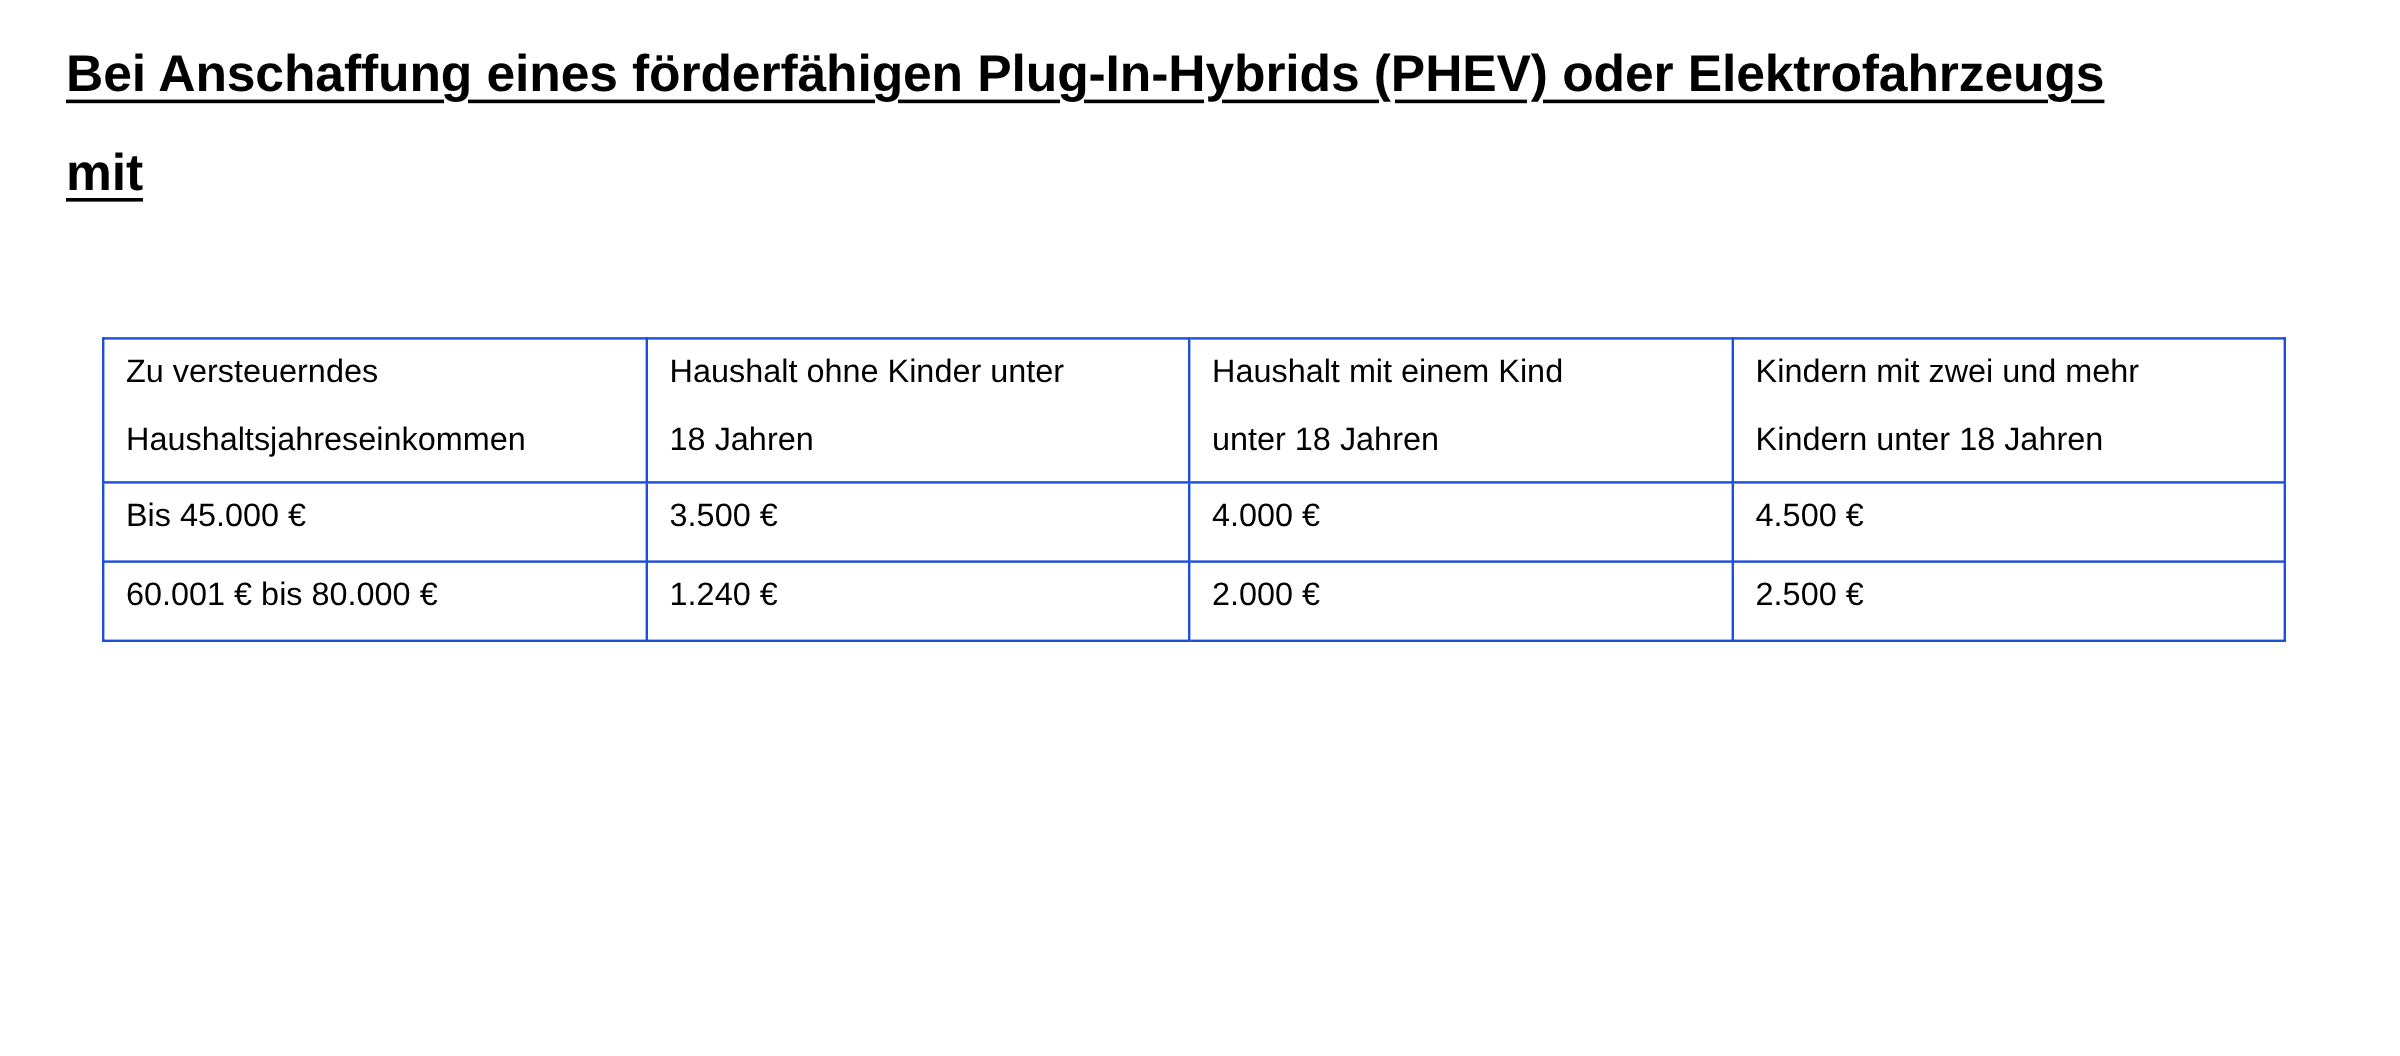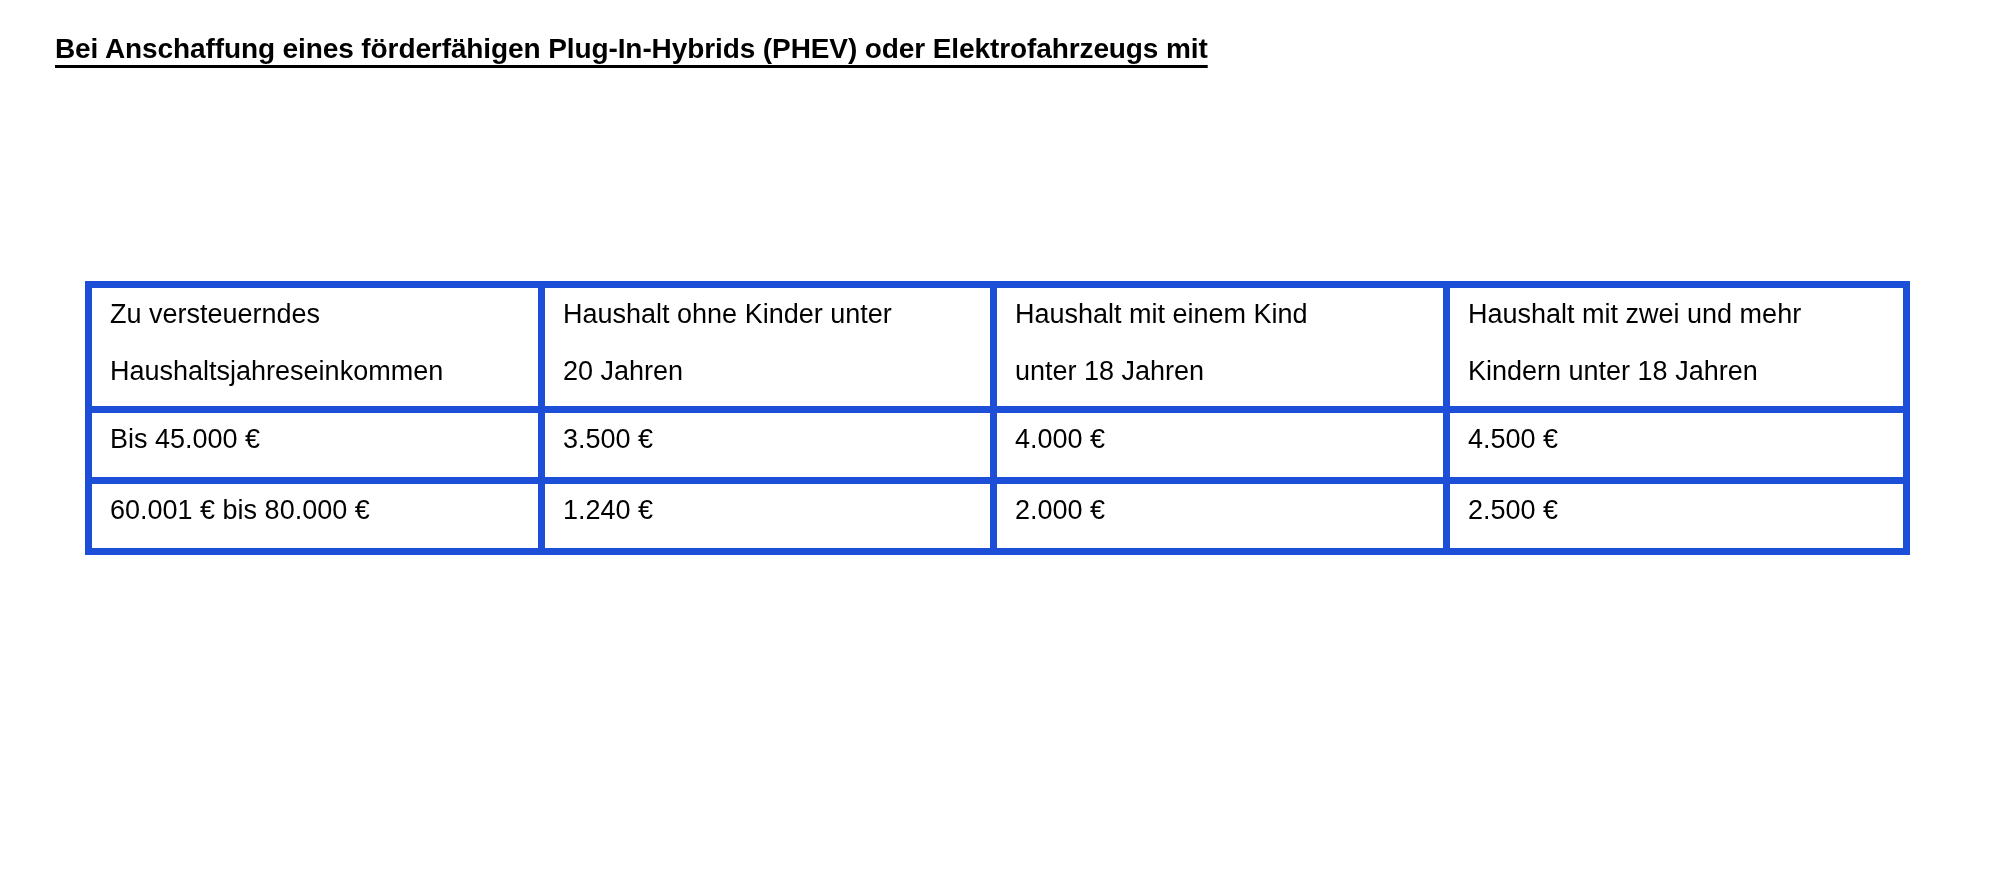--- a/index.html
+++ b/index.html
@@ -22,21 +22,21 @@
     height: 880px;
     box-sizing: border-box;
   }
 
   
   .doc-heading {
     position: absolute;
     left: 55px;
     top: 22px;
     width: 1760px;
-    font-size: 28px;
+    font-size: 43px;
     font-weight: bold;
     line-height: 1.9;
     letter-spacing: -0.1px;
   }
   .doc-heading .hl {
     text-decoration: underline;
     text-decoration-thickness: 3px;
     text-underline-offset: 7px;
     display: inline;
   }
@@ -60,21 +60,21 @@
     font-weight: normal;
   }
 
   table.funding-table col.c1 { width: 453px; }
   table.funding-table col.c2 { width: 452px; }
   table.funding-table col.c3 { width: 453px; }
   table.funding-table col.c4 { width: 460px; }
 
   table.funding-table th,
   table.funding-table td {
-    border: 7px solid #1d4ed8;
+    border: 2px solid #1d4ed8;
     vertical-align: top;
     text-align: left;
     padding: 13px 0 13px 18px;
     font-weight: normal;
     line-height: 1.0;
   }
 
   table.funding-table thead th {
     height: 92px;
   }
@@ -108,28 +108,28 @@
         <col class="c4">
       </colgroup>
       <thead>
         <tr>
           <th>
             <span class="hdr-line">Zu versteuerndes</span>
             <span class="hdr-line">Haushaltsjahreseinkommen</span>
           </th>
           <th>
             <span class="hdr-line">Haushalt ohne Kinder unter</span>
-            <span class="hdr-line">20 Jahren</span>
+            <span class="hdr-line">18 Jahren</span>
           </th>
           <th>
             <span class="hdr-line">Haushalt mit einem Kind</span>
             <span class="hdr-line">unter 18 Jahren</span>
           </th>
           <th>
-            <span class="hdr-line">Haushalt mit zwei und mehr</span>
+            <span class="hdr-line">Kindern mit zwei und mehr</span>
             <span class="hdr-line">Kindern unter 18 Jahren</span>
           </th>
         </tr>
       </thead>
       <tbody>
         <tr>
           <td>Bis 45.000 €</td>
           <td>3.500 €</td>
           <td>4.000 €</td>
           <td>4.500 €</td>

